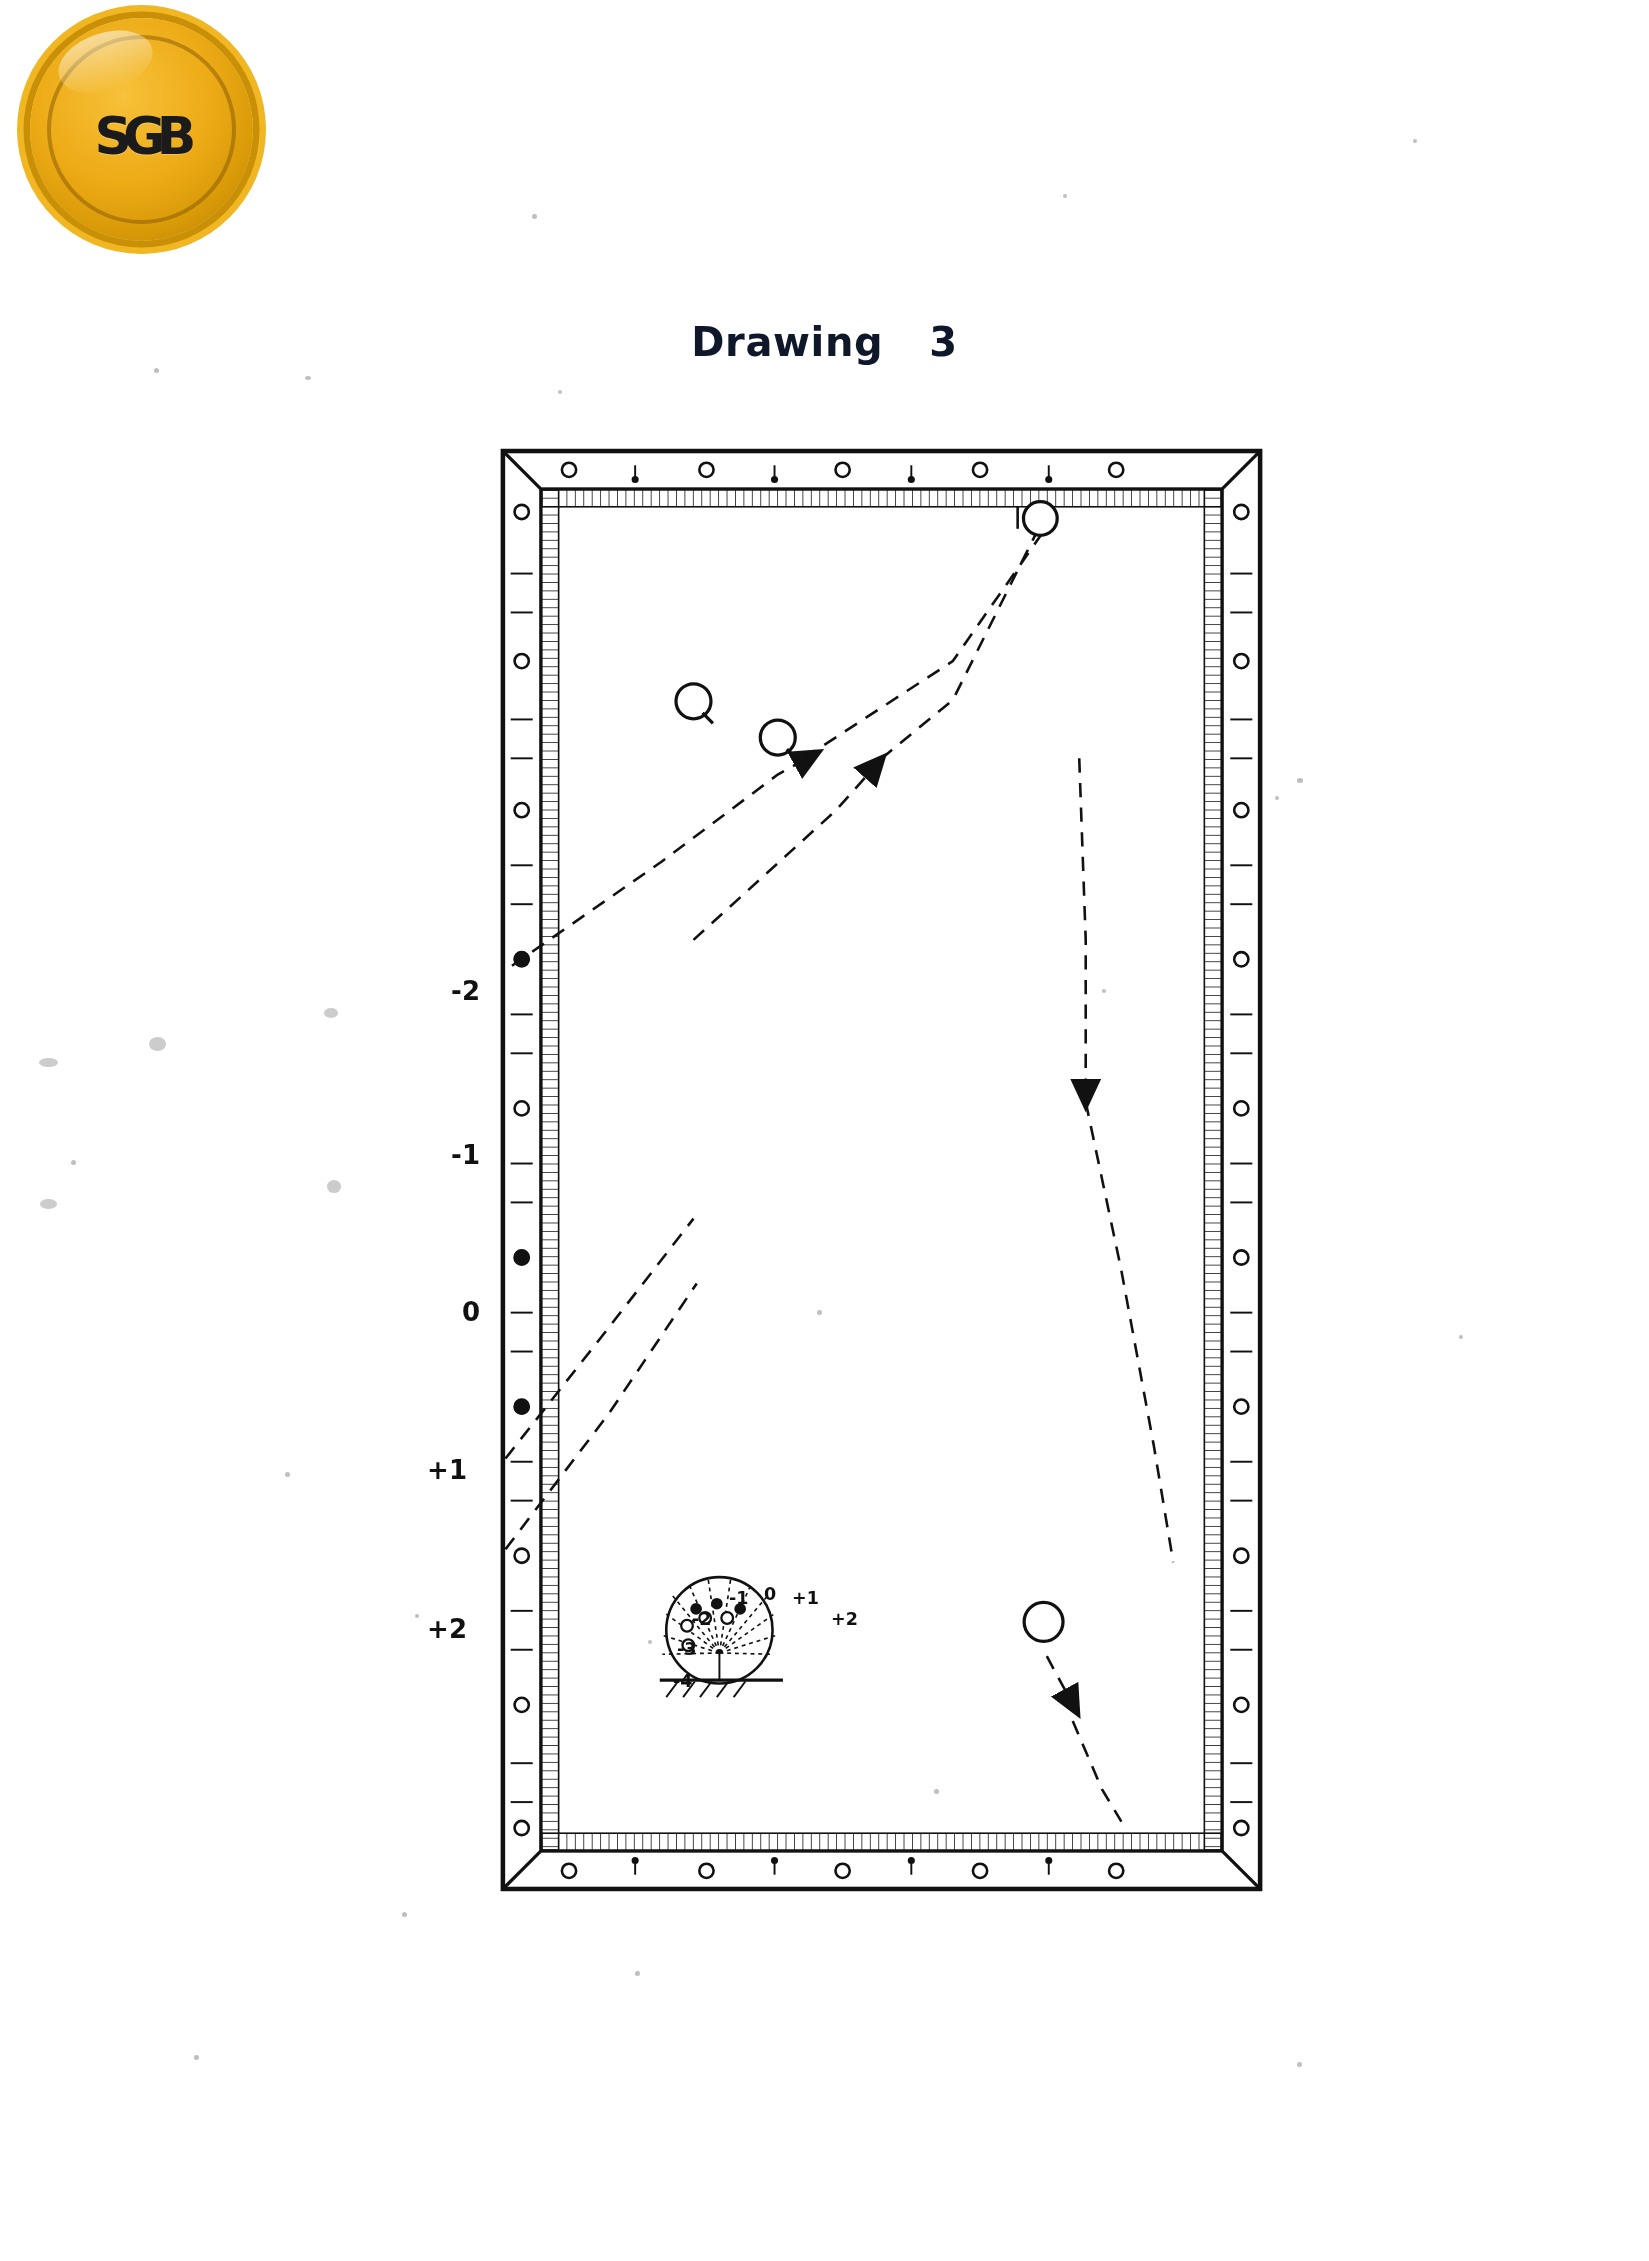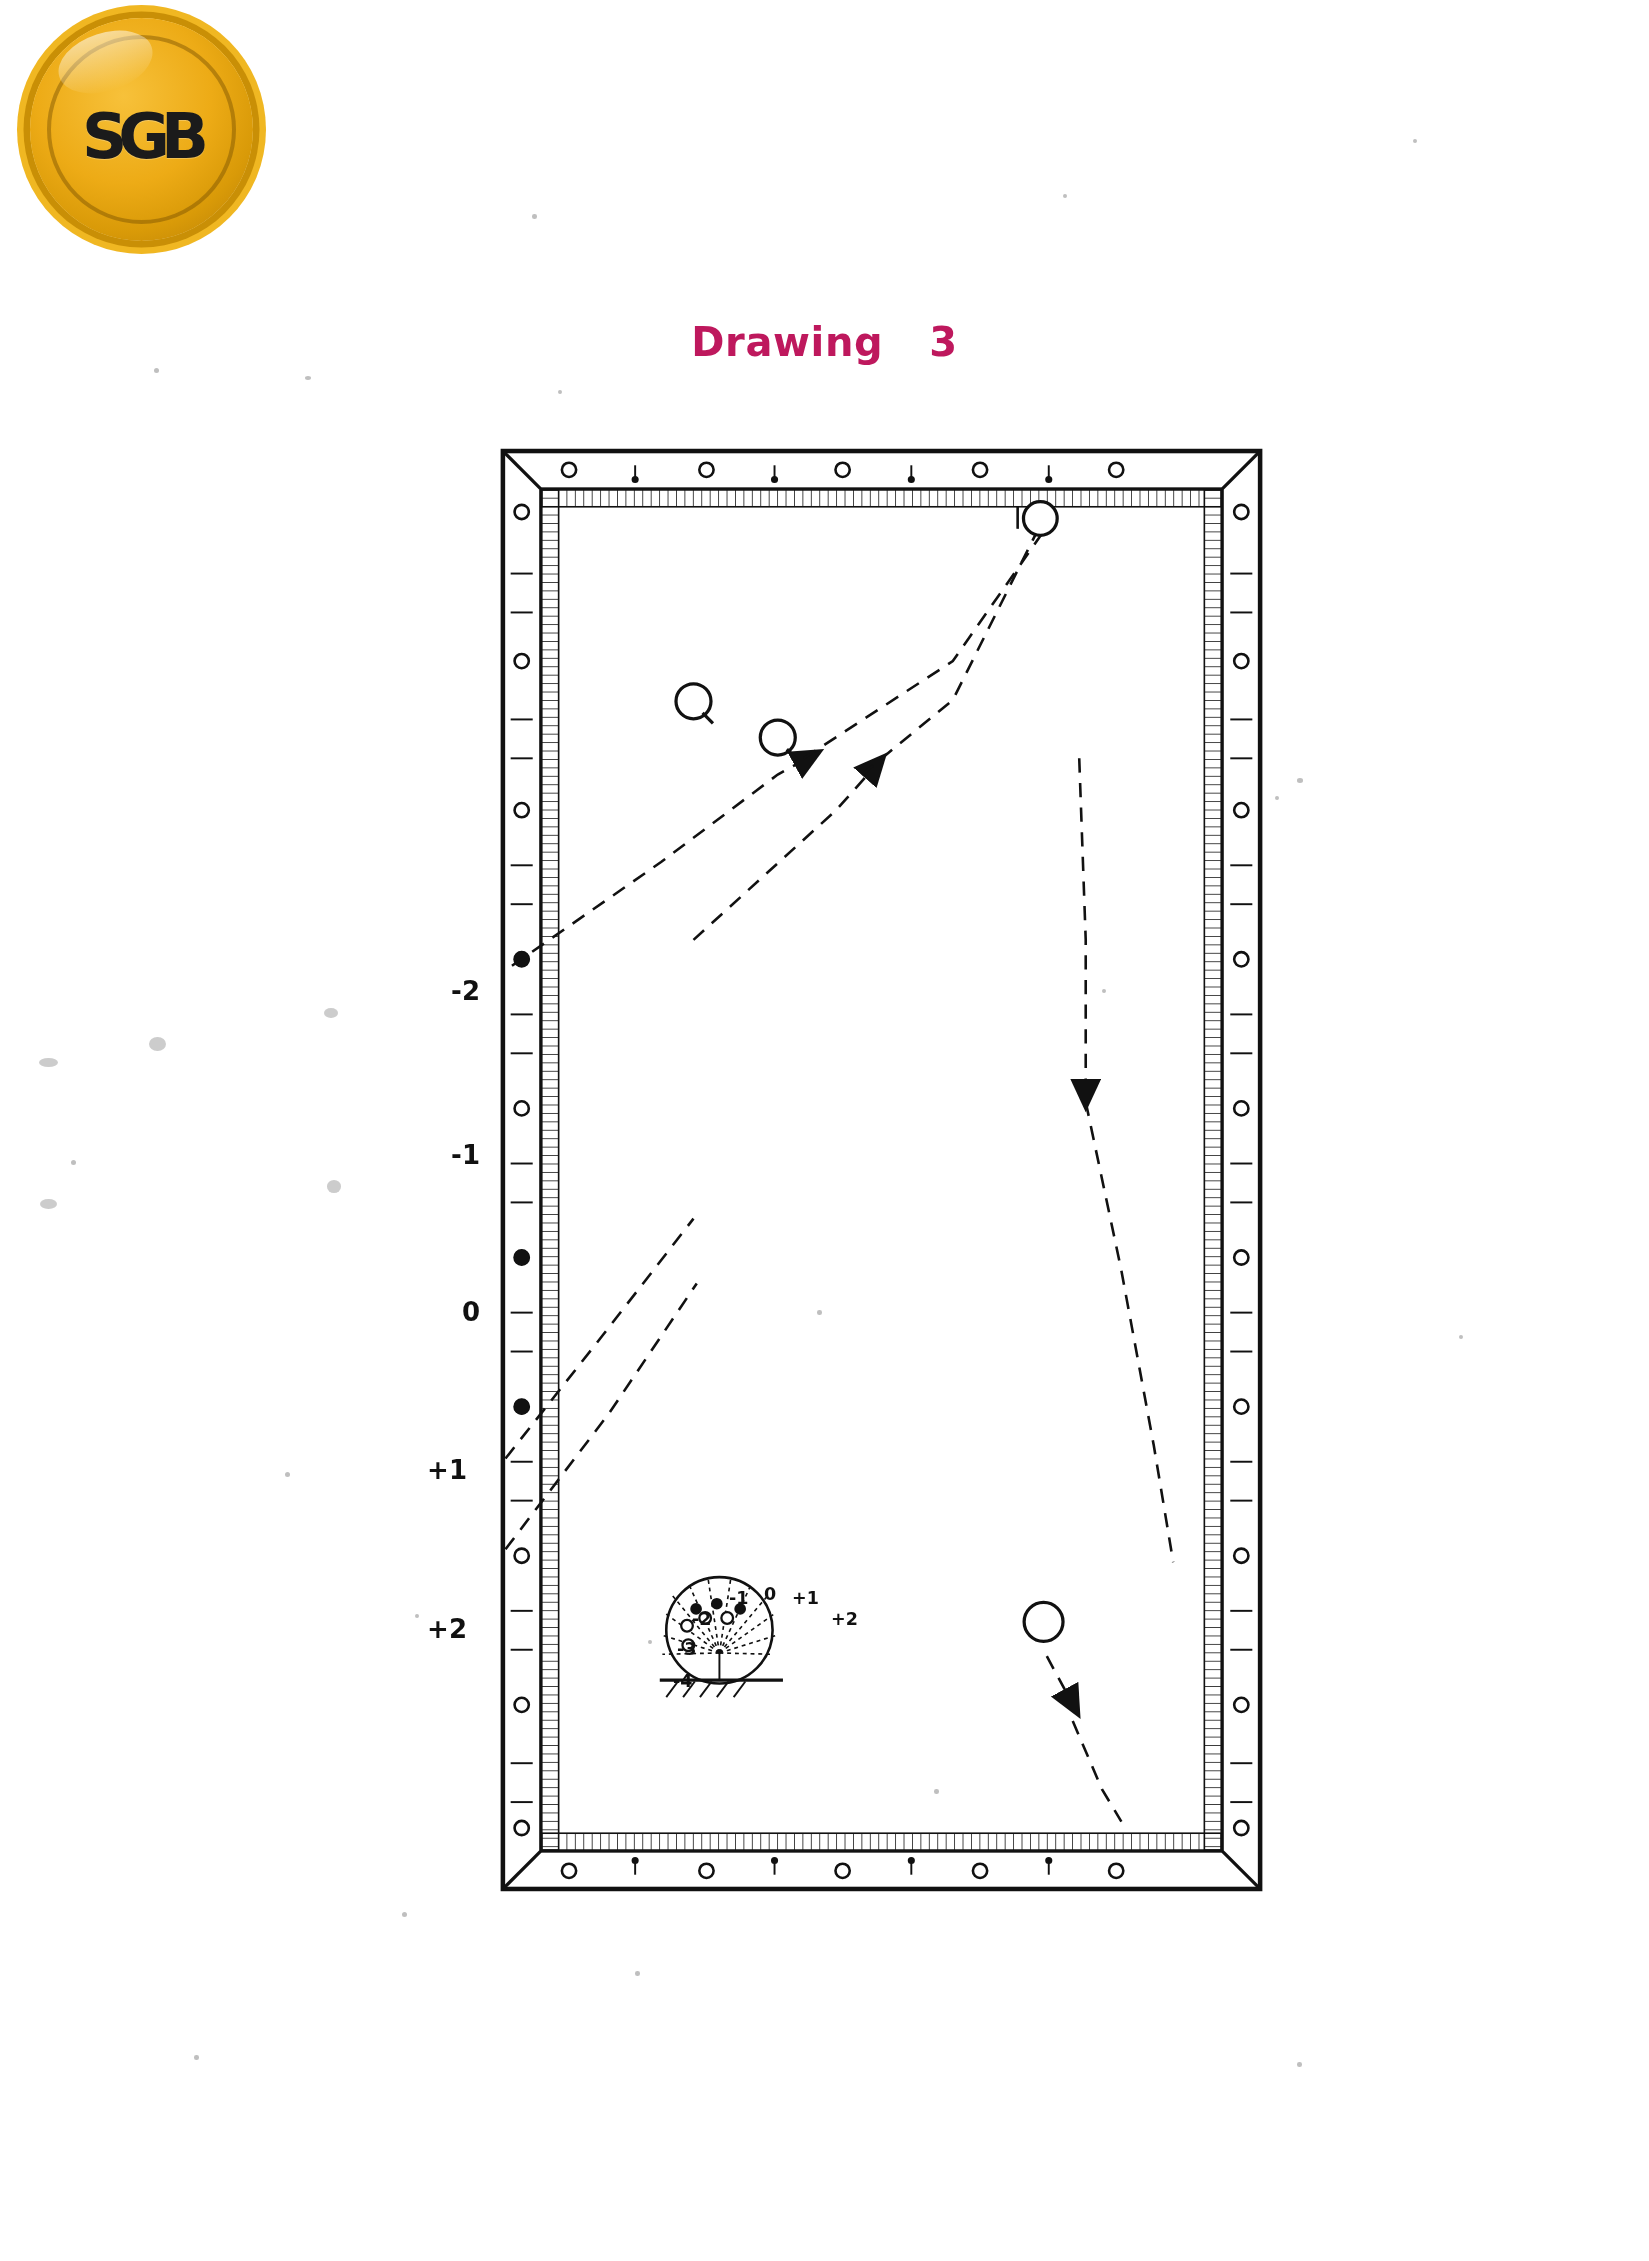--- a/index.html
+++ b/index.html
@@ -18,34 +18,34 @@
     background:radial-gradient(circle at 42% 35%,#f7c13a 0%,#edab16 45%,#d99a08 70%,#b37c05 100%);
     box-shadow:0 0 0 6.5px #c98f06, 0 0 0 13px #f0b722, 0 3.9px 9px rgba(0,0,0,.45);
   }
   .logo-ring:after{
     content:"";position:absolute;left:17px;top:17px;right:17px;bottom:17px;border-radius:50%;
     border:4.5px solid rgba(120,80,0,.45);
   }
   .logo-text{
     position:absolute;left:0;top:0;width:246px;height:259px;
     display:flex;align-items:center;justify-content:center;
-    font-family:"DejaVu Sans",sans-serif;font-weight:bold;font-size:63px;letter-spacing:-9px;
+    font-family:"DejaVu Sans",sans-serif;font-weight:bold;font-size:52px;letter-spacing:-9px;
     color:#1b1b1b;text-shadow:0 1.3px 0 rgba(255,255,255,.25);
   }
   .logo-gloss{
     position:absolute;left:39px;top:26px;width:97px;height:58px;border-radius:50%;
     background:linear-gradient(180deg,rgba(255,255,255,.55),rgba(255,255,255,0));
     transform:rotate(-18deg);pointer-events:none;
   }
 
   
   #title{
     position:absolute;left:0;top:319px;width:1649px;text-align:center;
     font-family:"DejaVu Sans",sans-serif;font-weight:bold;font-size:40px;letter-spacing:0.6px;
-    color:#be185d;
+    color:#0f172a;
   }
   #title .sp{display:inline-block;width:17px;}
 
   
   #plan{position:absolute;left:499px;top:447px;width:765px;height:1446px;}
   svg{display:block;}
 
   
   .axlabel{
     position:absolute;font-family:"DejaVu Sans",sans-serif;font-weight:bold;font-size:26px;color:#111;

